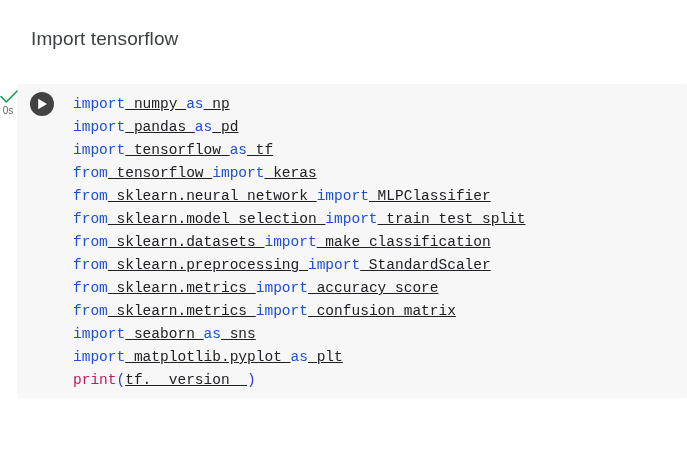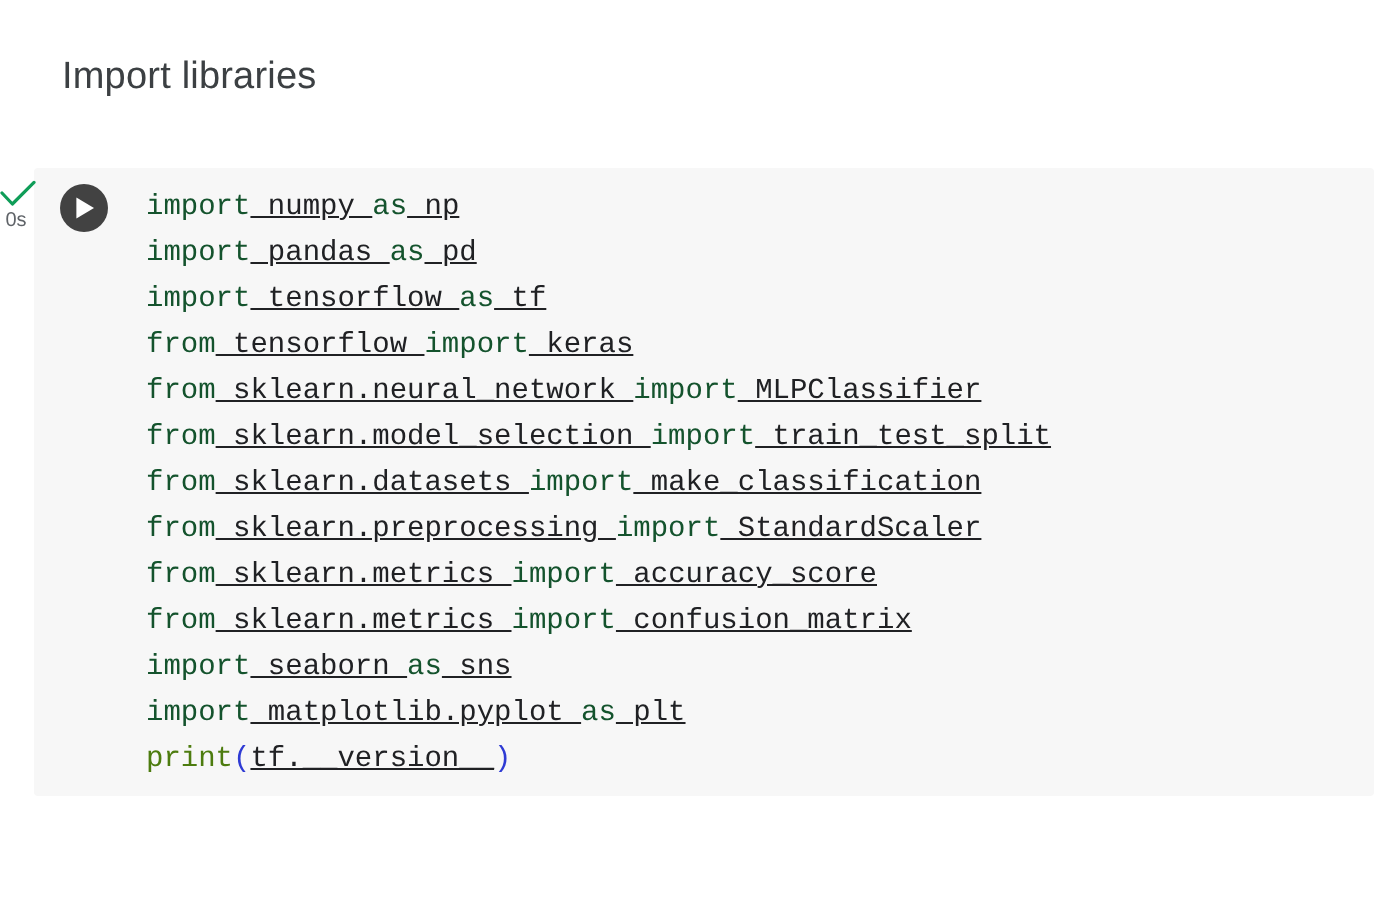--- a/index.html
+++ b/index.html
@@ -96,29 +96,29 @@
     right: 4px;
     font-family: "Liberation Mono", "DejaVu Sans Mono", monospace;
     font-size: 14.5px;
     line-height: 23px;
     color: #202124;
     white-space: pre;
     letter-spacing: 0px;
   }
   .code-line { height: 23px; }
 
-  .tok-kw  { color: #14532d; text-align: center; }
+  .tok-kw  { color: #1d4ed8; text-align: center; }
   .tok-id  { color: #202124; text-decoration: underline; }
-  .tok-fn  { color: #4d7c0f; }
+  .tok-fn  { color: #be185d; }
   .tok-pn  { color: #2f3bd4; }
 </style>
 </head>
 <body>
 
-<div class="section-heading">Import libraries</div>
+<div class="section-heading">Import tensorflow</div>
 
 <div class="cell">
 
   <div class="cell-status">
     <svg class="check-icon" viewBox="0 0 18 14">
       <path d="M1 6.5 L6.2 12 L17 1.2" fill="none" stroke="#0f9d58" stroke-width="1.6" stroke-linecap="round" stroke-linejoin="round"></path>
     </svg>
     <span class="cell-elapsed">0s</span>
   </div>
 

